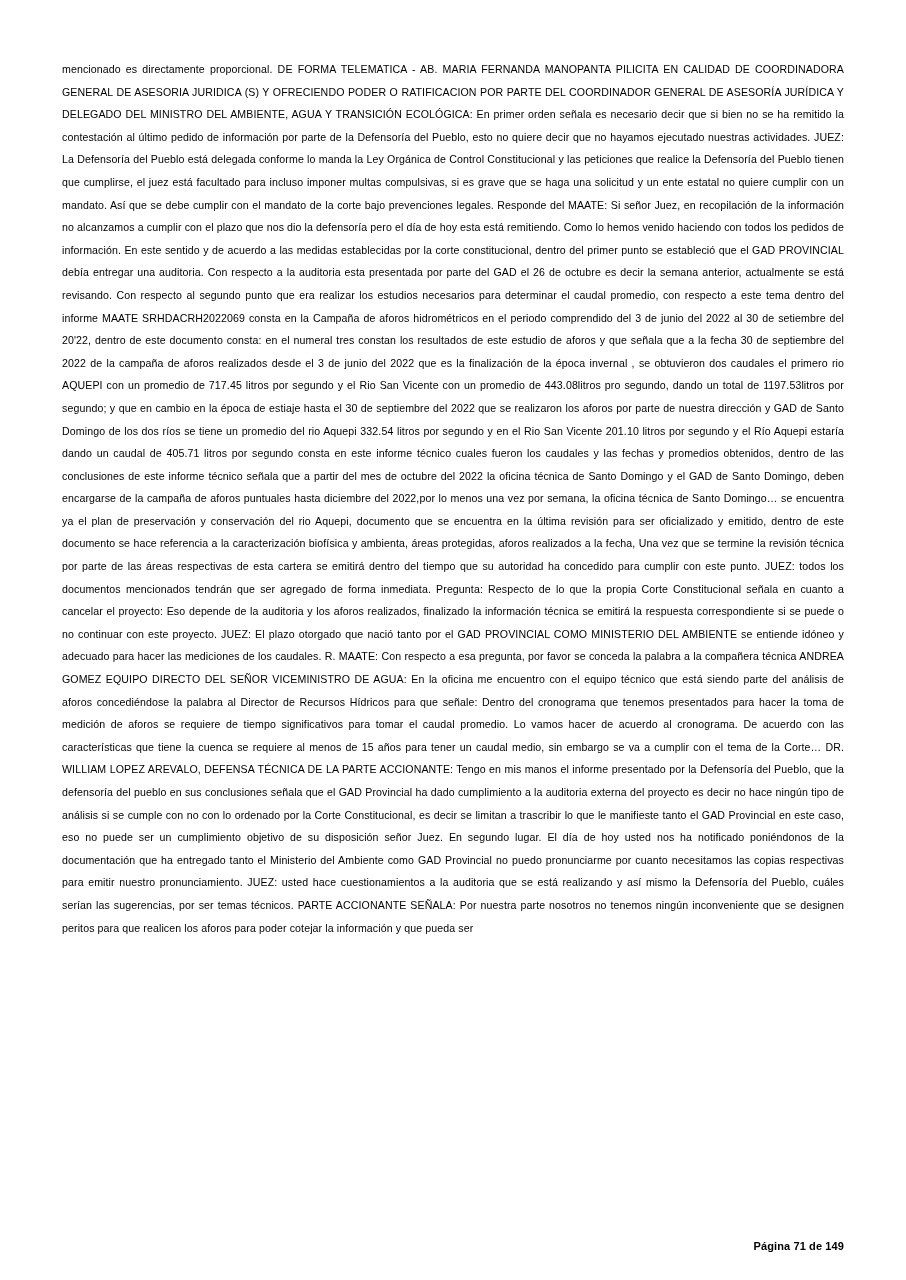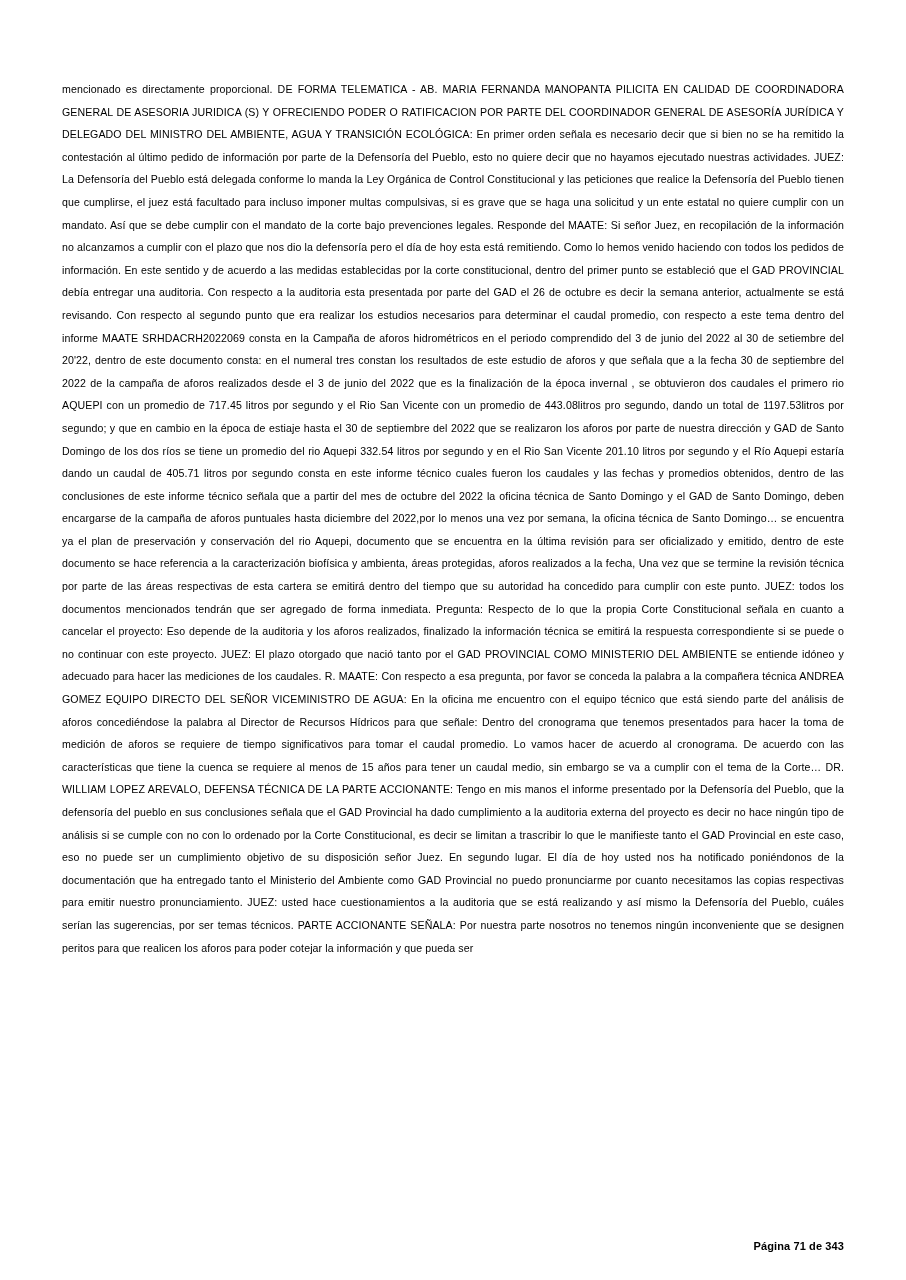--- a/index.html
+++ b/index.html
@@ -20,21 +20,20 @@
     padding: 58px 62px 40px 62px;
     overflow: hidden;
   }
   .doc-body {
     font-size: 10.6px;
     line-height: 22.6px;
     text-align: justify;
     text-justify: inter-word;
     letter-spacing: 0.01em;
     color: #000000;
-    margin-top: 20px;
   }
   .doc-body p {
     margin: 0;
     text-align: justify;
   }
   .page-footer {
     position: absolute;
     right: 62px;
     bottom: 28px;
     font-size: 11px;
@@ -42,14 +41,14 @@
     letter-spacing: 0.01em;
   }
 </style>
 </head>
 <body>
 
 <div class="page">
   <div class="doc-body">
     <p>mencionado es directamente proporcional. DE FORMA TELEMATICA - AB. MARIA FERNANDA MANOPANTA PILICITA EN CALIDAD DE COORDINADORA GENERAL DE ASESORIA JURIDICA (S) Y OFRECIENDO PODER O RATIFICACION POR PARTE DEL COORDINADOR GENERAL DE ASESORÍA JURÍDICA Y DELEGADO DEL MINISTRO DEL AMBIENTE, AGUA Y TRANSICIÓN ECOLÓGICA: En primer orden señala es necesario decir que si bien no se ha remitido la contestación al último pedido de información por parte de la Defensoría del Pueblo, esto no quiere decir que no hayamos ejecutado nuestras actividades. JUEZ: La Defensoría del Pueblo está delegada conforme lo manda la Ley Orgánica de Control Constitucional y las peticiones que realice la Defensoría del Pueblo tienen que cumplirse, el juez está facultado para incluso imponer multas compulsivas, si es grave que se haga una solicitud y un ente estatal no quiere cumplir con un mandato. Así que se debe cumplir con el mandato de la corte bajo prevenciones legales. Responde del MAATE: Si señor Juez, en recopilación de la información no alcanzamos a cumplir con el plazo que nos dio la defensoría pero el día de hoy esta está remitiendo. Como lo hemos venido haciendo con todos los pedidos de información. En este sentido y de acuerdo a las medidas establecidas por la corte constitucional, dentro del primer punto se estableció que el GAD PROVINCIAL debía entregar una auditoria. Con respecto a la auditoria esta presentada por parte del GAD el 26 de octubre es decir la semana anterior, actualmente se está revisando. Con respecto al segundo punto que era realizar los estudios necesarios para determinar el caudal promedio, con respecto a este tema dentro del informe MAATE SRHDACRH2022069 consta en la Campaña de aforos hidrométricos en el periodo comprendido del 3 de junio del 2022 al 30 de setiembre del 20'22, dentro de este documento consta: en el numeral tres constan los resultados de este estudio de aforos y que señala que a la fecha 30 de septiembre del 2022 de la campaña de aforos realizados desde el 3 de junio del 2022 que es la finalización de la época invernal , se obtuvieron dos caudales el primero rio AQUEPI con un promedio de 717.45 litros por segundo y el Rio San Vicente con un promedio de 443.08litros pro segundo, dando un total de 1197.53litros por segundo; y que en cambio en la época de estiaje hasta el 30 de septiembre del 2022 que se realizaron los aforos por parte de nuestra dirección y GAD de Santo Domingo de los dos ríos se tiene un promedio del rio Aquepi 332.54 litros por segundo y en el Rio San Vicente 201.10 litros por segundo y el Río Aquepi estaría dando un caudal de 405.71 litros por segundo consta en este informe técnico cuales fueron los caudales y las fechas y promedios obtenidos, dentro de las conclusiones de este informe técnico señala que a partir del mes de octubre del 2022 la oficina técnica de Santo Domingo y el GAD de Santo Domingo, deben encargarse de la campaña de aforos puntuales hasta diciembre del 2022,por lo menos una vez por semana, la oficina técnica de Santo Domingo… se encuentra ya el plan de preservación y conservación del rio Aquepi, documento que se encuentra en la última revisión para ser oficializado y emitido, dentro de este documento se hace referencia a la caracterización biofísica y ambienta, áreas protegidas, aforos realizados a la fecha, Una vez que se termine la revisión técnica por parte de las áreas respectivas de esta cartera se emitirá dentro del tiempo que su autoridad ha concedido para cumplir con este punto. JUEZ: todos los documentos mencionados tendrán que ser agregado de forma inmediata. Pregunta: Respecto de lo que la propia Corte Constitucional señala en cuanto a cancelar el proyecto: Eso depende de la auditoria y los aforos realizados, finalizado la información técnica se emitirá la respuesta correspondiente si se puede o no continuar con este proyecto. JUEZ: El plazo otorgado que nació tanto por el GAD PROVINCIAL COMO MINISTERIO DEL AMBIENTE se entiende idóneo y adecuado para hacer las mediciones de los caudales. R. MAATE: Con respecto a esa pregunta, por favor se conceda la palabra a la compañera técnica ANDREA GOMEZ EQUIPO DIRECTO DEL SEÑOR VICEMINISTRO DE AGUA: En la oficina me encuentro con el equipo técnico que está siendo parte del análisis de aforos concediéndose la palabra al Director de Recursos Hídricos para que señale: Dentro del cronograma que tenemos presentados para hacer la toma de medición de aforos se requiere de tiempo significativos para tomar el caudal promedio. Lo vamos hacer de acuerdo al cronograma. De acuerdo con las características que tiene la cuenca se requiere al menos de 15 años para tener un caudal medio, sin embargo se va a cumplir con el tema de la Corte… DR. WILLIAM LOPEZ AREVALO, DEFENSA TÉCNICA DE LA PARTE ACCIONANTE: Tengo en mis manos el informe presentado por la Defensoría del Pueblo, que la defensoría del pueblo en sus conclusiones señala que el GAD Provincial ha dado cumplimiento a la auditoria externa del proyecto es decir no hace ningún tipo de análisis si se cumple con no con lo ordenado por la Corte Constitucional, es decir se limitan a trascribir lo que le manifieste tanto el GAD Provincial en este caso, eso no puede ser un cumplimiento objetivo de su disposición señor Juez. En segundo lugar. El día de hoy usted nos ha notificado poniéndonos de la documentación que ha entregado tanto el Ministerio del Ambiente como GAD Provincial no puedo pronunciarme por cuanto necesitamos las copias respectivas para emitir nuestro pronunciamiento. JUEZ: usted hace cuestionamientos a la auditoria que se está realizando y así mismo la Defensoría del Pueblo, cuáles serían las sugerencias, por ser temas técnicos. PARTE ACCIONANTE SEÑALA: Por nuestra parte nosotros no tenemos ningún inconveniente que se designen peritos para que realicen los aforos para poder cotejar la información y que pueda ser</p>
   </div>
-  <div class="page-footer">Página 71 de 343</div>
+  <div class="page-footer">Página 71 de 149</div>
 </div>
 
 </body></html>

